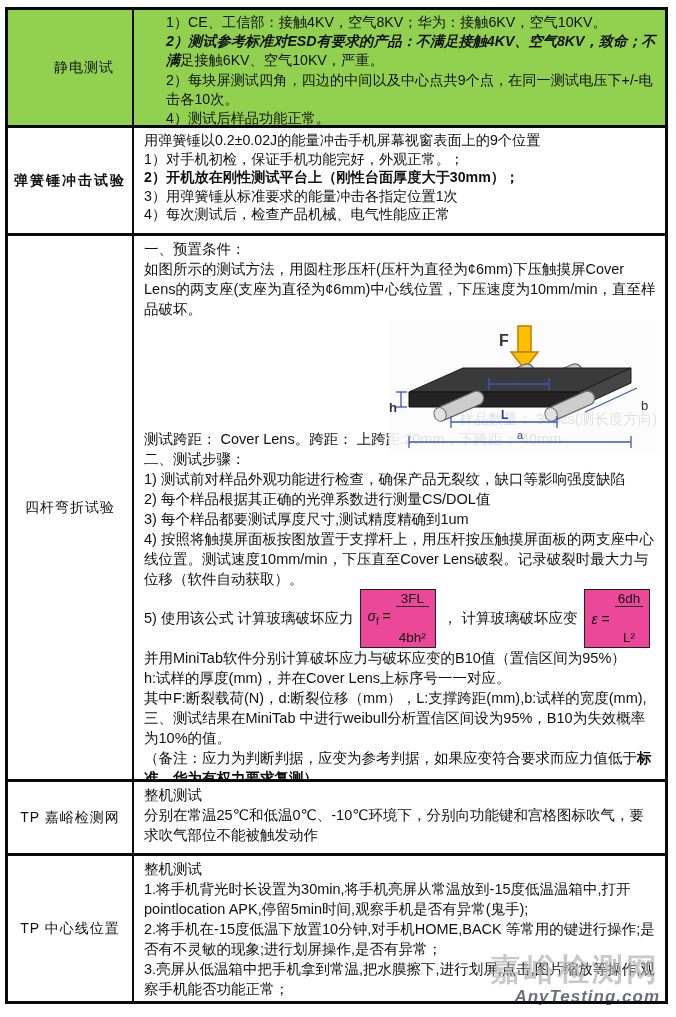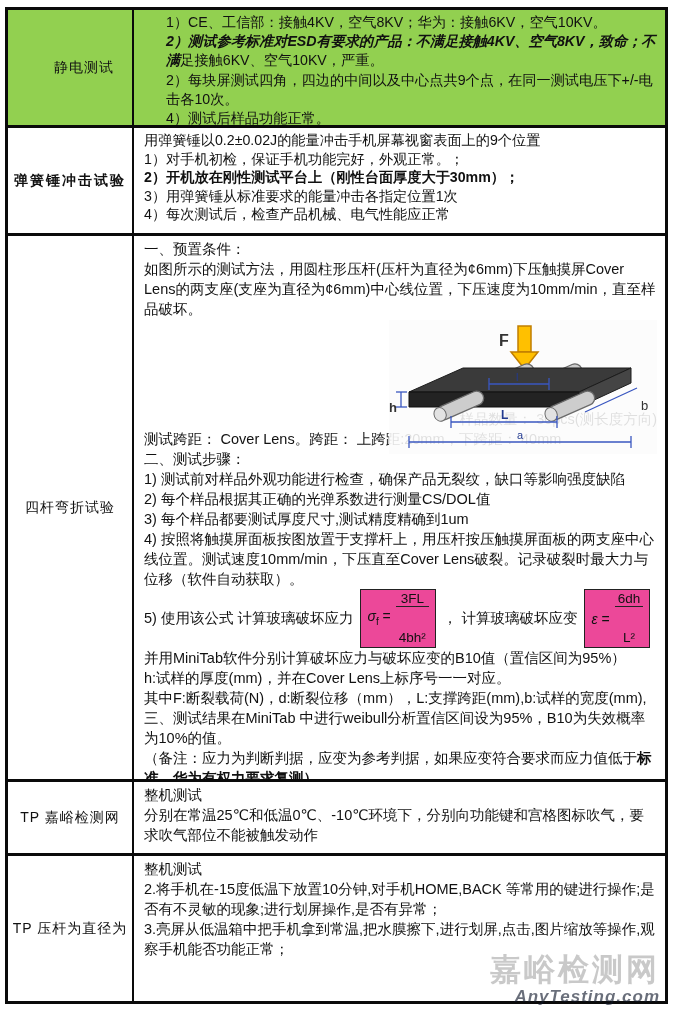--- a/index.html
+++ b/index.html
@@ -185,24 +185,25 @@
         <span>TP 嘉峪检测网</span>
       </div>
       <div class="content-cell">
         <p>整机测试</p>
         <p>分别在常温25℃和低温0℃、-10℃环境下，分别向功能键和宫格图标吹气，要求吹气部位不能被触发动作</p>
       </div>
     </div>
 
     <div class="row r5">
       <div class="label-cell">
-        <span>TP 压杆为直径为</span>
+        <span>TP 中心线位置</span>
       </div>
       <div class="content-cell">
         <p>整机测试</p>
+        <p>1.将手机背光时长设置为30min,将手机亮屏从常温放到-15度低温温箱中,打开pointlocation APK,停留5min时间,观察手机是否有异常(鬼手);</p>
         <p>2.将手机在-15度低温下放置10分钟,对手机HOME,BACK 等常用的键进行操作;是否有不灵敏的现象;进行划屏操作,是否有异常；</p>
         <p>3.亮屏从低温箱中把手机拿到常温,把水膜擦下,进行划屏,点击,图片缩放等操作,观察手机能否功能正常；</p>
       </div>
     </div>
 
   </div>
 
   <div class="watermark">
     <div class="cn">嘉峪检测网</div>
     <div class="en">AnyTesting.com</div>

